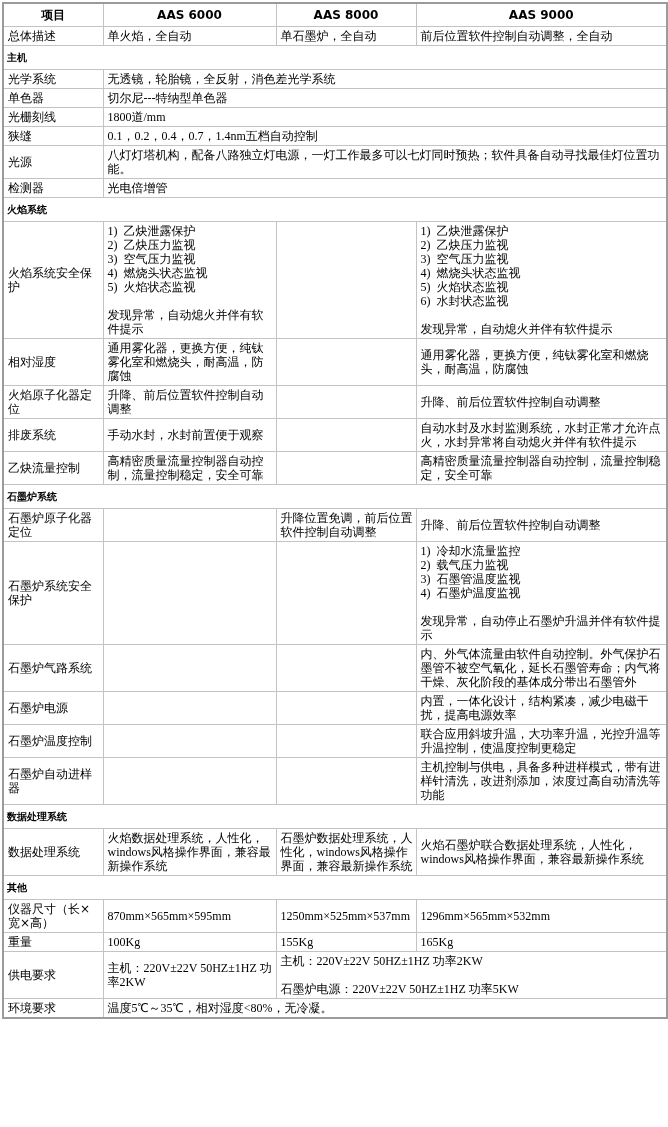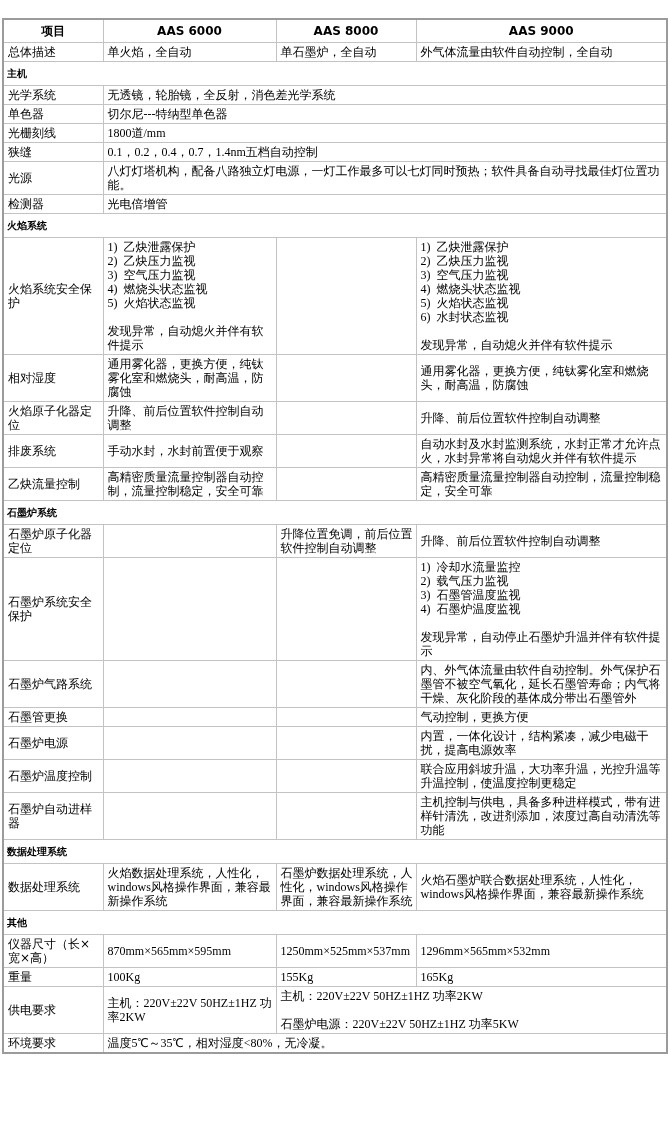--- a/index.html
+++ b/index.html
@@ -14,21 +14,20 @@
     height: 1127px;
     overflow: hidden;
     box-sizing: border-box;
     padding: 2px;
   }
   table.spec {
     border-collapse: collapse;
     table-layout: fixed;
     width: 664px;
     border: 2px solid #9b9b9b;
-    margin-top: 16px;
   }
   table.spec th,
   table.spec td {
     border: 1px solid #c3c3c3;
     font-size: 12px;
     line-height: 14px;
     padding: 2px 3px 2px 4px;
     vertical-align: middle;
     word-break: break-word;
     overflow-wrap: anywhere;
@@ -68,21 +67,21 @@
         <th>AAS 6000</th>
         <th>AAS 8000</th>
         <th>AAS 9000</th>
       </tr>
     </thead>
     <tbody id="spec-body">
         <tr>
           <td class="label-cell">总体描述</td>
           <td class="value-cell" colspan="1">单火焰，全自动</td>
           <td class="value-cell" colspan="1">单石墨炉，全自动</td>
-          <td class="value-cell" colspan="1">外气体流量由软件自动控制，全自动</td>
+          <td class="value-cell" colspan="1">前后位置软件控制自动调整，全自动</td>
         </tr>
         <tr class="section-row">
           <td colspan="4">主机</td>
         </tr>
         <tr>
           <td class="label-cell">光学系统</td>
           <td class="value-cell" colspan="3">无透镜，轮胎镜，全反射，消色差光学系统</td>
         </tr>
         <tr>
           <td class="label-cell">单色器</td>
@@ -170,26 +169,20 @@
 
 发现异常，自动停止石墨炉升温并伴有软件提示</td>
         </tr>
         <tr>
           <td class="label-cell">石墨炉气路系统</td>
           <td class="value-cell" colspan="1"></td>
           <td class="value-cell" colspan="1"></td>
           <td class="value-cell" colspan="1">内、外气体流量由软件自动控制。外气保护石墨管不被空气氧化，延长石墨管寿命；内气将干燥、灰化阶段的基体成分带出石墨管外</td>
         </tr>
         <tr>
-          <td class="label-cell">石墨管更换</td>
-          <td class="value-cell" colspan="1"></td>
-          <td class="value-cell" colspan="1"></td>
-          <td class="value-cell" colspan="1">气动控制，更换方便</td>
-        </tr>
-        <tr>
           <td class="label-cell">石墨炉电源</td>
           <td class="value-cell" colspan="1"></td>
           <td class="value-cell" colspan="1"></td>
           <td class="value-cell" colspan="1">内置，一体化设计，结构紧凑，减少电磁干扰，提高电源效率</td>
         </tr>
         <tr>
           <td class="label-cell">石墨炉温度控制</td>
           <td class="value-cell" colspan="1"></td>
           <td class="value-cell" colspan="1"></td>
           <td class="value-cell" colspan="1">联合应用斜坡升温，大功率升温，光控升温等升温控制，使温度控制更稳定</td>

